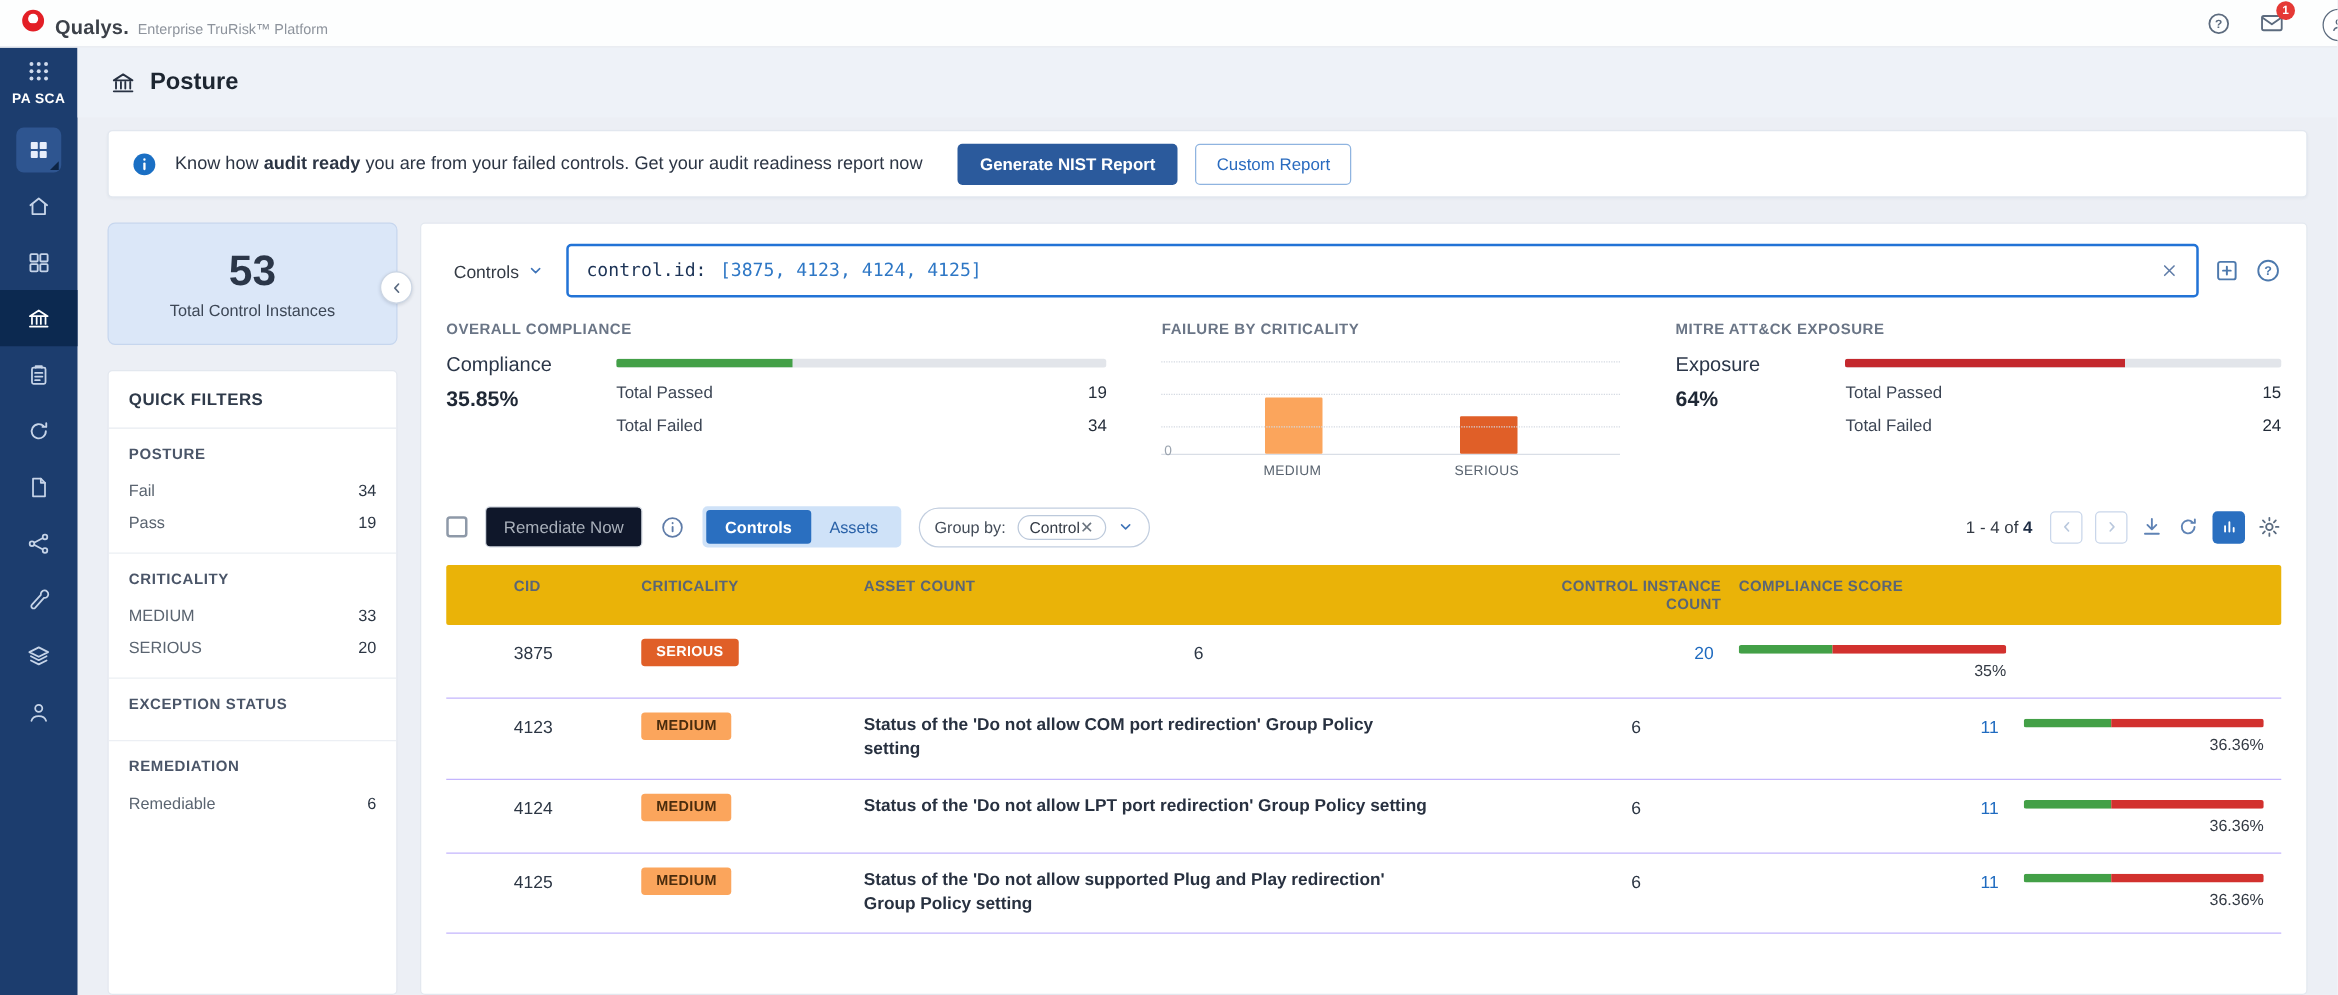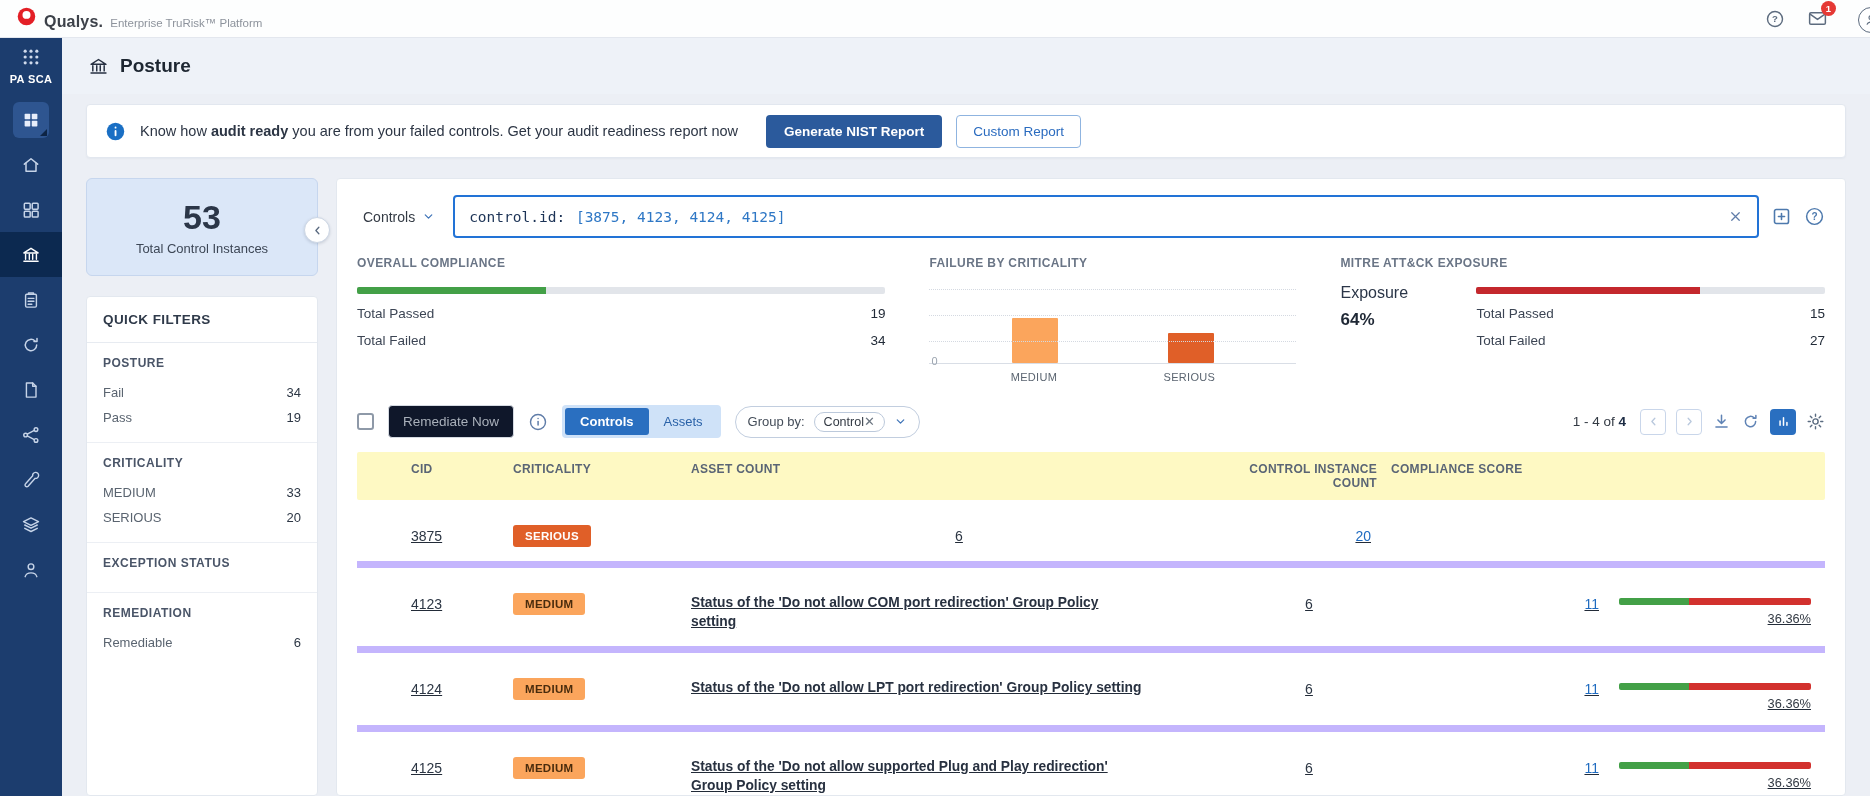--- a/index.html
+++ b/index.html
@@ -143,25 +143,25 @@
   .pag-total{font-weight:bold; color:#1d2c44;}
   .pag-btn{width:26px; height:26px; border:1px solid #c9d6ea; border-radius:4px; background:#fff;
     color:#b9c8dd; display:flex; align-items:center; justify-content:center; cursor:pointer;}
   .tool-ic{color:#5f83b5; cursor:pointer;}
   .chart-btn{width:26px; height:26px; background:#2a6fc0; border-radius:4px;
     display:flex; align-items:center; justify-content:center; cursor:pointer; color:#fff;}
   .gear-ic{color:#5a6b80; cursor:pointer;}
 
   
   .grid{--tcols:54px 102px 178px minmax(0,1fr) 150px 228px 206px;}
-  .thead{display:grid; grid-template-columns:var(--tcols); background:#fef9c3; border-radius:2px;
+  .thead{display:grid; grid-template-columns:var(--tcols); background:#eab308; border-radius:2px;
     padding:10px 0; font-size:12px; font-weight:bold; color:#5a6575; letter-spacing:.3px;}
   .thead>div{padding-right:14px; cursor:pointer;}
-  .trow{display:grid; grid-template-columns:var(--tcols); padding:25px 0 14px;
-    border-bottom:7px solid #c4b5fd; align-items:start; cursor:pointer;text-decoration:underline;}
+  .trow{display:grid; grid-template-columns:var(--tcols); padding:11px 0 14px;
+    border-bottom:1px solid #c4b5fd; align-items:start; cursor:pointer;}
   .cell{padding-right:14px;}
   .t-cid{font-size:14px; color:#2c3644; padding-top:3px;}
   .t-assets-val{text-align:center; font-size:14px; color:#2c3644; padding-top:3px;}
   .t-inst{text-align:right; padding-right:20px;}
   .t-inst-val{text-align:right; padding-right:20px; font-size:14px; color:#1f6bc0; padding-top:3px;}
   .badge-pill{display:inline-block; font-size:11.5px; font-weight:bold; letter-spacing:.3px;
     border-radius:3px; padding:5px 12px;}
   .badge-serious{background:#e05f28; color:#fff;}
   .badge-medium{background:#fba55c; color:#4a2c0d;}
   .stmt{font-size:13.8px; font-weight:bold; color:#283140; line-height:1.4; max-width:470px;}
@@ -437,20 +437,24 @@
                   <text x="12" y="16" text-anchor="middle" font-size="11.5" fill="currentColor" stroke="none" font-weight="bold">?</text>
                 </svg>
             </span>
           </div>
 
           <div class="stats">
 
             <div class="stat stat-overall">
               <div class="stat-title">OVERALL COMPLIANCE</div>
               <div class="stat-body">
+                <div class="metric">
+                  <div class="metric-label">Compliance</div>
+                  <div class="metric-value">35.85%</div>
+                </div>
                 <div class="meter-wrap">
                   <div class="meter">
                     <div class="meter-fill-green" style="width: 35.85%;"></div>
                   </div>
                   <div class="kv">
                     <span>Total Passed</span>
                     <span class="kv-val">19</span>
                   </div>
                   <div class="kv">
                     <span>Total Failed</span>
@@ -490,21 +494,21 @@
                 <div class="meter-wrap">
                   <div class="meter">
                     <div class="meter-fill-red" style="width: 64%;"></div>
                   </div>
                   <div class="kv">
                     <span>Total Passed</span>
                     <span class="kv-val">15</span>
                   </div>
                   <div class="kv">
                     <span>Total Failed</span>
-                    <span class="kv-val">27</span>
+                    <span class="kv-val">24</span>
                   </div>
                 </div>
               </div>
             </div>
           </div>
 
           <div class="toolbar">
             <div class="cbx"></div>
             <button class="btn-disabled">Remediate Now</button>
             <span class="icon info-circ">
@@ -578,20 +582,27 @@
               <div class="t-inst">CONTROL INSTANCE COUNT</div>
               <div>COMPLIANCE SCORE</div>
             </div>
 
             <div class="trow">
               <div></div>
               <div class="cell t-cid">3875</div>
               <div class="cell"><span class="badge-pill badge-serious">SERIOUS</span></div>
               <div class="cell t-assets-val">6</div>
               <div class="cell t-inst-val">20</div>
+              <div class="cell">
+                <div class="score-bar">
+                    <div class="score-green" style="width: 35%;"></div>
+                    <div class="score-red"></div>
+                  </div>
+                <div class="score-label">35%</div>
+              </div>
             </div>
 
             <div class="trow">
               <div></div>
               <div class="cell t-cid">4123</div>
               <div class="cell"><span class="badge-pill badge-medium">MEDIUM</span></div>
               <div class="cell stmt">Status of the 'Do not allow COM port redirection' Group Policy setting</div>
               <div class="cell t-assets-val">6</div>
               <div class="cell t-inst-val">11</div>
               <div class="cell">

